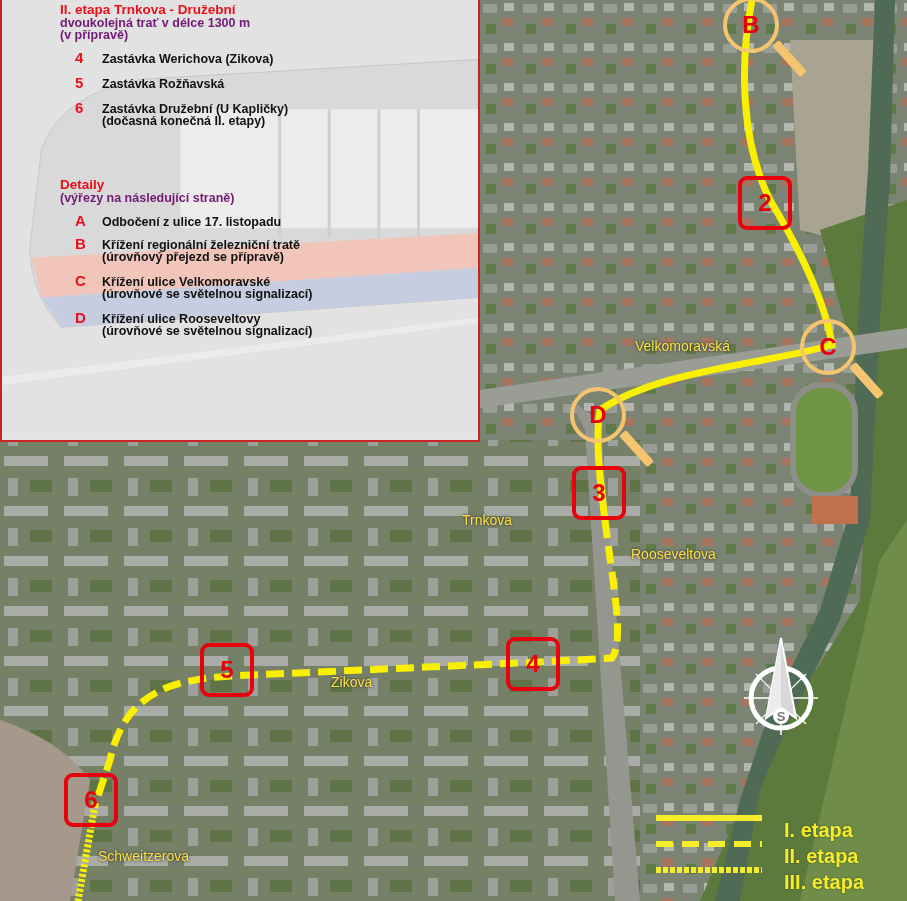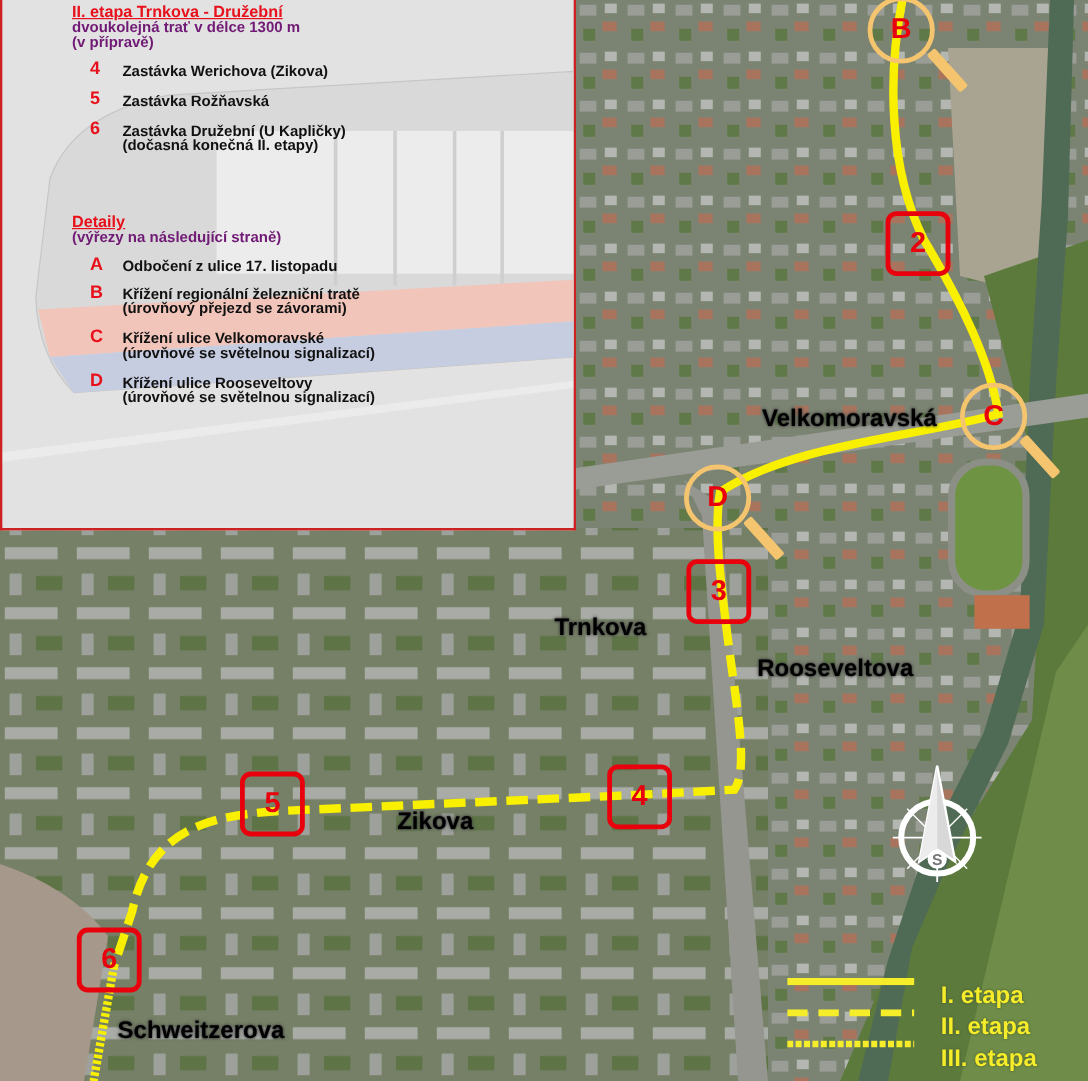--- a/index.html
+++ b/index.html
@@ -1,25 +1,25 @@
 <!DOCTYPE html>
 <html><head>
 <meta charset="utf-8">
 <style>
   html, body { margin:0; padding:0; }
   body { width:907px; height:901px; overflow:hidden; position:relative; background:#6e7468; font-family:"Liberation Sans", sans-serif; }
   #map { position:absolute; left:0; top:0; width:907px; height:901px; }
-  .street-label { position:absolute; color:#000000; font-weight:bold; font-size:20px; text-shadow:0 0 2px #333, 0 0 3px #555; white-space:nowrap; }
+  .street-label { position:absolute; color:#fde047; font-weight:normal; font-size:14px; text-shadow:0 0 2px #333, 0 0 3px #555; white-space:nowrap; }
   .stop-box { position:absolute; width:54px; height:54px; border:4px solid #e8000d; border-radius:9px; box-sizing:border-box; display:flex; align-items:center; justify-content:center; color:#e8000d; font-weight:bold; font-size:24px; }
   .detail-lens { position:absolute; width:56px; height:56px; border:4px solid #f4c56e; border-radius:50%; box-sizing:border-box; display:flex; align-items:center; justify-content:center; color:#e8000d; font-weight:bold; font-size:24px; }
   .lens-handle { position:absolute; width:9px; height:42px; background:#f4c56e; transform-origin:top center; transform:rotate(-42deg); left:44px; top:42px; border-radius:2px; }
   #legend-panel { position:absolute; left:0; top:0; width:480px; height:442px; background:#e4e4e4; border-right:2px solid #c22; border-bottom:2px solid #c22; border-left:2px solid #c22; box-sizing:border-box; overflow:hidden; }
   .tram-bg { position:absolute; inset:0; }
   .panel-content { position:absolute; left:58px; top:2px; width:410px; }
-  .sec-title { color:#e8101a; font-weight:bold; font-size:13.5px; line-height:15px;text-decoration:underline; }
+  .sec-title { color:#e8101a; font-weight:bold; font-size:13.5px; line-height:15px; }
   .sec-sub { color:#701a75; font-weight:bold; font-size:12.5px; line-height:12px; }
   .item { position:relative; padding-left:42px; color:#111; font-weight:bold; font-size:12.5px; line-height:12px; }
   .item .key { position:absolute; left:15px; top:-1px; color:#e8101a; font-size:15px; }
   #route-legend { position:absolute; left:654px; top:805px; width:250px; }
   .rl-row { position:relative; height:26px; }
   .rl-line { position:absolute; left:2px; top:10px; width:106px; height:6px; }
   .rl-label { position:absolute; left:130px; top:0; color:#f5ec2a; font-weight:bold; font-size:20px; line-height:22px; text-shadow:0 0 2px #3a4a2a;margin-top:14px; }
   #compass { position:absolute; left:742px; top:636px; width:78px; height:100px; }
 </style>
 </head>
@@ -170,21 +170,21 @@
 
     <div style="height:12px"></div>
     <div class="item">
       <span class="key">A</span>
       <div>Odbočení z ulice 17. listopadu</div>
     </div>
     <div style="height:11px"></div>
     <div class="item">
       <span class="key">B</span>
       <div>Křížení regionální železniční tratě</div>
-      <div>(úrovňový přejezd se závorami)</div>
+      <div>(úrovňový přejezd se přípravě)</div>
     </div>
     <div style="height:13px"></div>
     <div class="item">
       <span class="key">C</span>
       <div>Křížení ulice Velkomoravské</div>
       <div>(úrovňové se světelnou signalizací)</div>
     </div>
     <div style="height:13px"></div>
     <div class="item">
       <span class="key">D</span>

